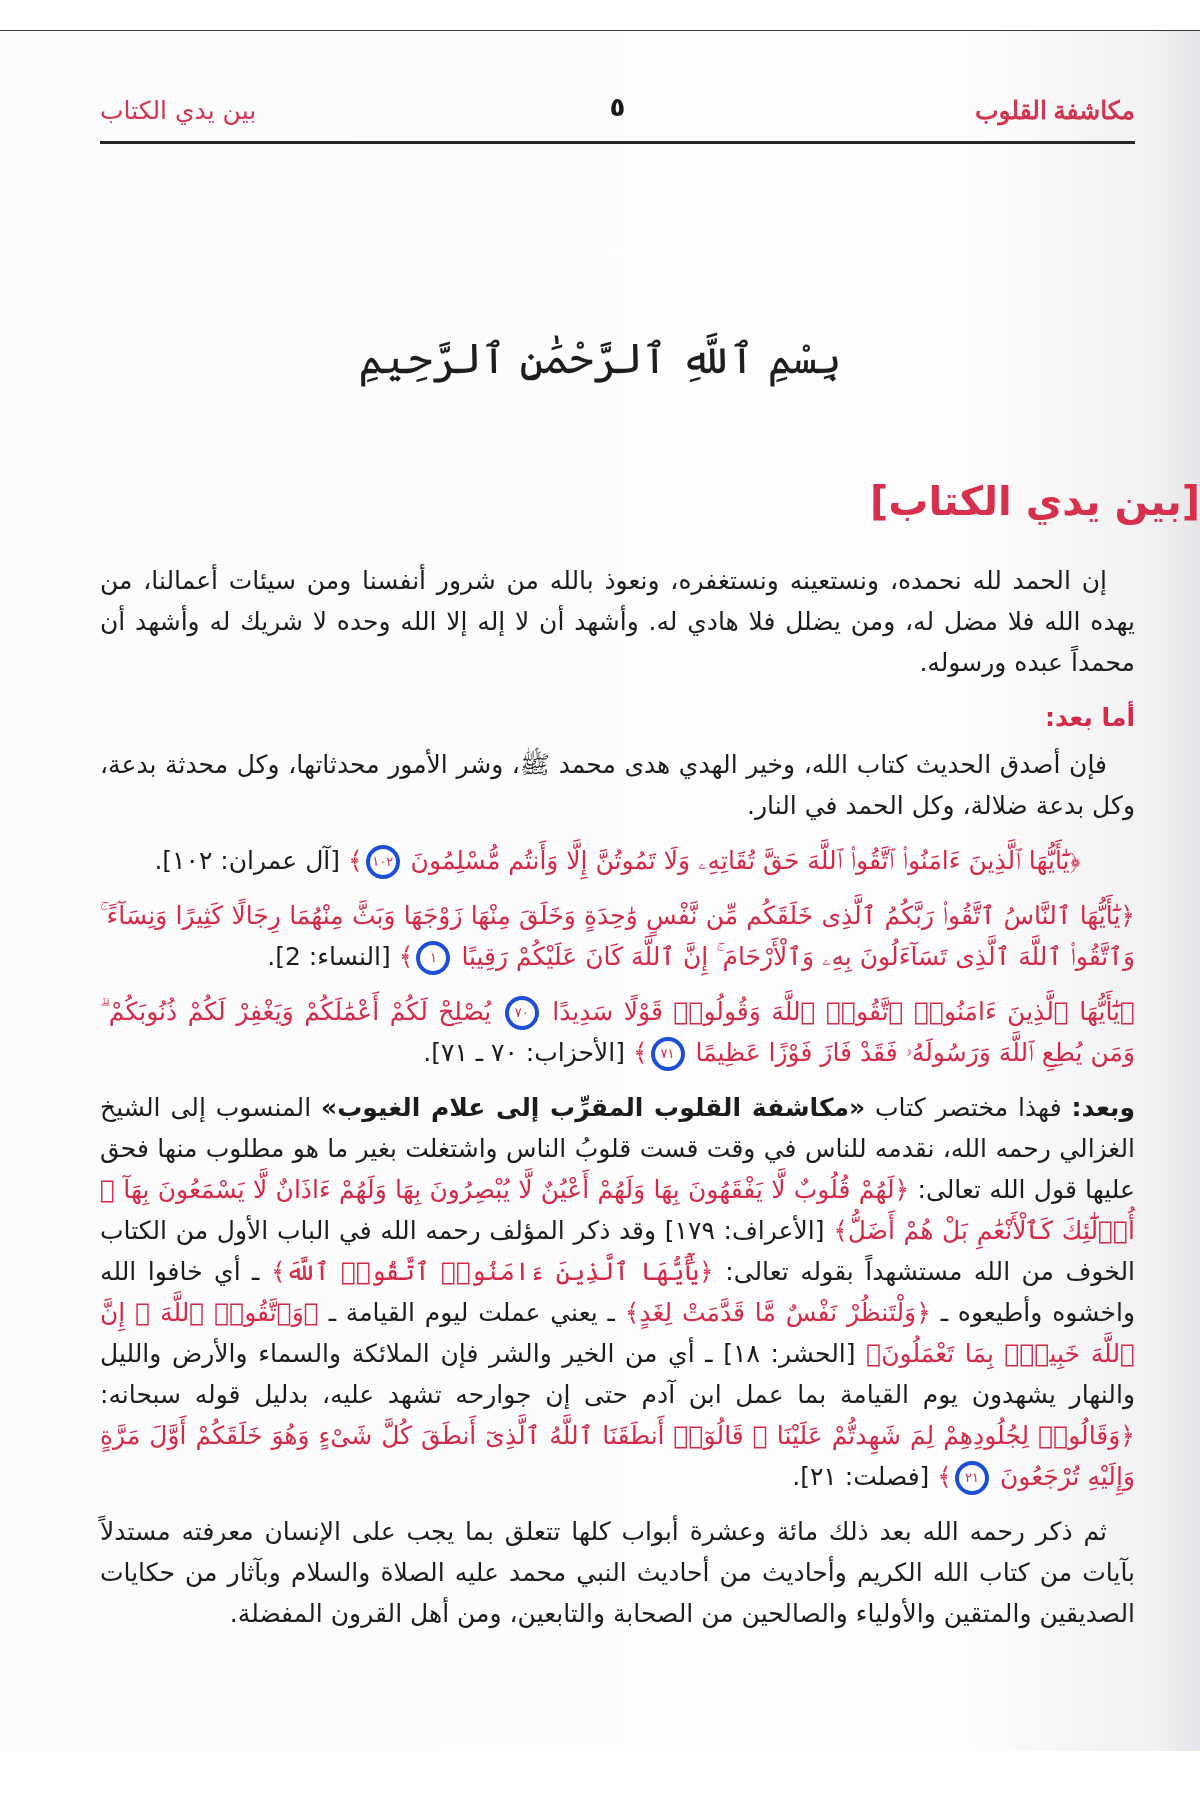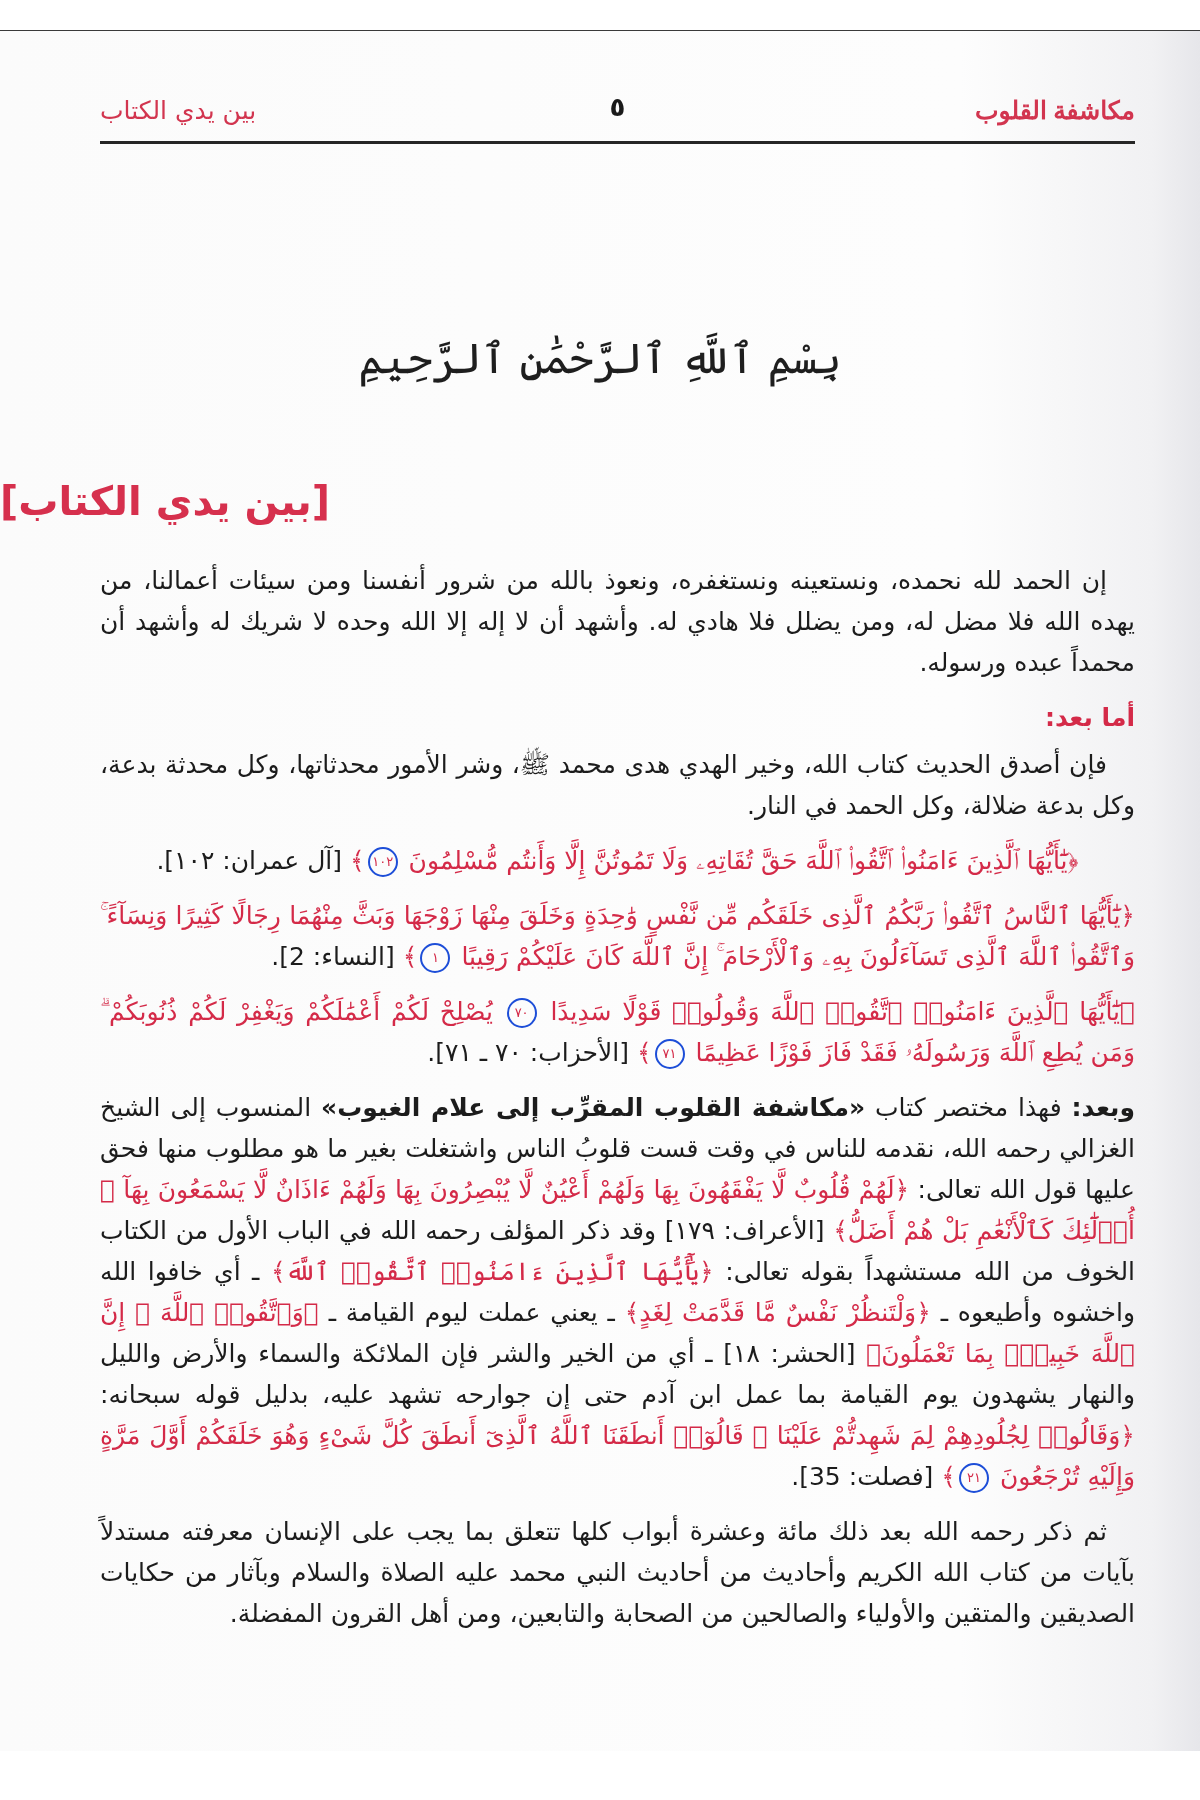--- a/index.html
+++ b/index.html
@@ -41,37 +41,37 @@
       position: absolute; left: 100px; top: 141px; width: 1035px; height: 3px;
       background: #262626;
     }
     .basmala {
       position: absolute; left: 0; width: 1200px; top: 288px; text-align: center;
       font-family: "DejaVu Serif", serif; font-size: 42px; color: #1e1e1e;
       direction: rtl;
       margin-top: 46px;
     }
     .section-title {
-      position: absolute; left: 0; width: 1200px; top: 478px; text-align: left;
+      position: absolute; left: 0; width: 1200px; top: 478px; text-align: right;
       direction: rtl; color: #d6304d; font-weight: bold; font-size: 40px;
     }
     .body-text {
       position: absolute; left: 100px; width: 1035px; top: 560px;
       direction: rtl; text-align: justify;
       font-family: "DejaVu Sans", sans-serif;
       font-size: 25px; line-height: 41px; color: #1c1c1c;
     }
     .body-text p { margin: 0 0 14px 0; }
     .indent { text-indent: 28px; }
     .red-bold { color: #d42a48; font-weight: bold; }
     .quran { color: #d42a48; font-family: "DejaVu Serif", serif; }
     .ayah-ref { color: #1c1c1c; }
     .ayah-num {
       display: inline-block; min-width: 26px; height: 26px; line-height: 26px;
-      border: 2px solid #1d4ed8; border-radius: 50%;
+      border: 4px solid #1d4ed8; border-radius: 50%;
       text-align: center; font-size: 13px; color: #d42a48;
       vertical-align: middle; margin: 0 3px;
     }
     .center { text-align: center; }
     .bold { font-weight: bold; }
   </style>
 </head>
 <body>
 
 <div class="top-edge"></div>
@@ -124,17 +124,17 @@
     <span class="quran">﴿لَهُمْ قُلُوبٌ لَّا يَفْقَهُونَ بِهَا وَلَهُمْ أَعْيُنٌ لَّا يُبْصِرُونَ بِهَا وَلَهُمْ ءَاذَانٌ لَّا يَسْمَعُونَ بِهَآ ۚ أُو۟لَٰٓئِكَ كَٱلْأَنْعَٰمِ بَلْ هُمْ أَضَلُّ﴾</span>
     <span>[الأعراف: ١٧٩] وقد ذكر المؤلف رحمه الله في الباب الأول من الكتاب الخوف من الله مستشهداً بقوله تعالى:</span>
     <span class="quran">﴿يَٰٓأَيُّهَا ٱلَّذِينَ ءَامَنُوا۟ ٱتَّقُوا۟ ٱللَّهَ﴾</span>
     <span>ـ أي خافوا الله واخشوه وأطيعوه ـ</span>
     <span class="quran">﴿وَلْتَنظُرْ نَفْسٌ مَّا قَدَّمَتْ لِغَدٍ﴾</span>
     <span>ـ يعني عملت ليوم القيامة ـ</span>
     <span class="quran">﴿وَٱتَّقُوا۟ ٱللَّهَ ۚ إِنَّ ٱللَّهَ خَبِيرٌۢ بِمَا تَعْمَلُونَ﴾</span>
     <span>[الحشر: ١٨] ـ أي من الخير والشر فإن الملائكة والسماء والأرض والليل والنهار يشهدون يوم القيامة بما عمل ابن آدم حتى إن جوارحه تشهد عليه، بدليل قوله سبحانه:</span>
     <span class="quran">﴿وَقَالُوا۟ لِجُلُودِهِمْ لِمَ شَهِدتُّمْ عَلَيْنَا ۖ قَالُوٓا۟ أَنطَقَنَا ٱللَّهُ ٱلَّذِىٓ أَنطَقَ كُلَّ شَىْءٍ وَهُوَ خَلَقَكُمْ أَوَّلَ مَرَّةٍ وَإِلَيْهِ تُرْجَعُونَ</span>
     <span class="ayah-num">٢١</span><span class="quran">﴾</span>
-    <span class="ayah-ref">[فصلت: 35].</span>
+    <span class="ayah-ref">[فصلت: ٢١].</span>
   </p>
 
   <p class="indent">ثم ذكر رحمه الله بعد ذلك مائة وعشرة أبواب كلها تتعلق بما يجب على الإنسان معرفته مستدلاً بآيات من كتاب الله الكريم وأحاديث من أحاديث النبي محمد عليه الصلاة والسلام وبآثار من حكايات الصديقين والمتقين والأولياء والصالحين من الصحابة والتابعين، ومن أهل القرون المفضلة.</p>
 </main>
 
 </body></html>

